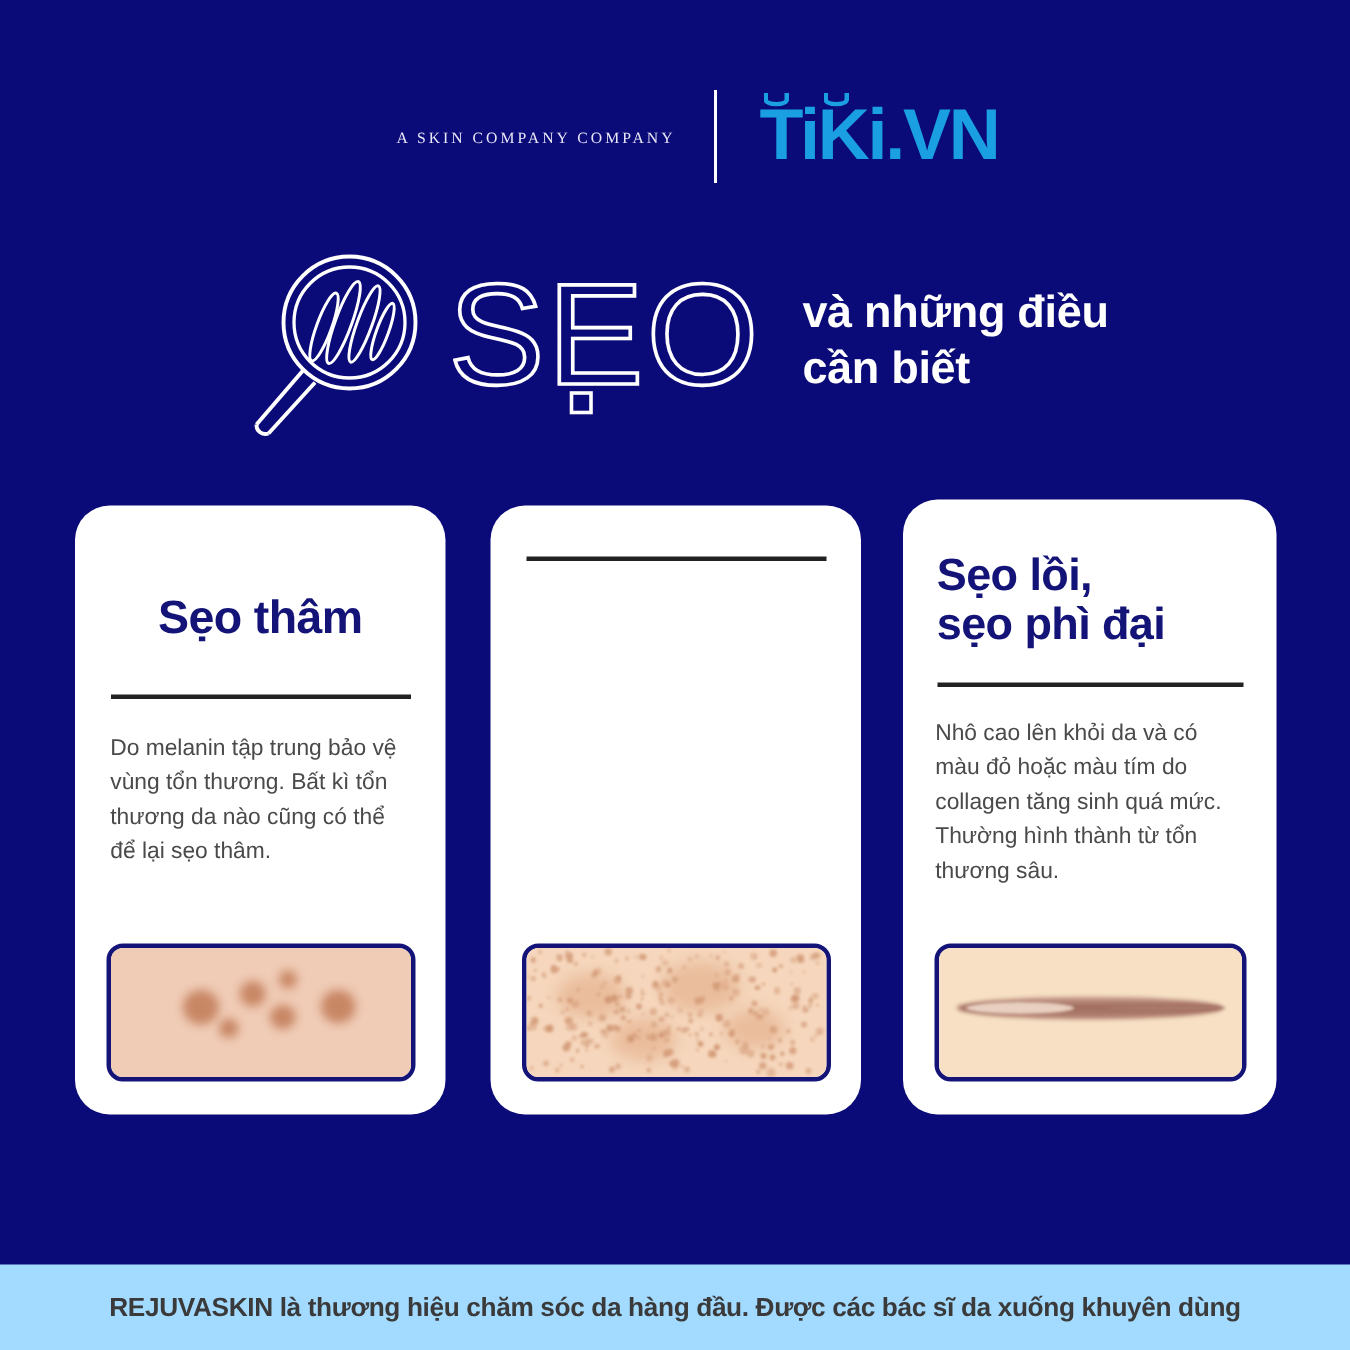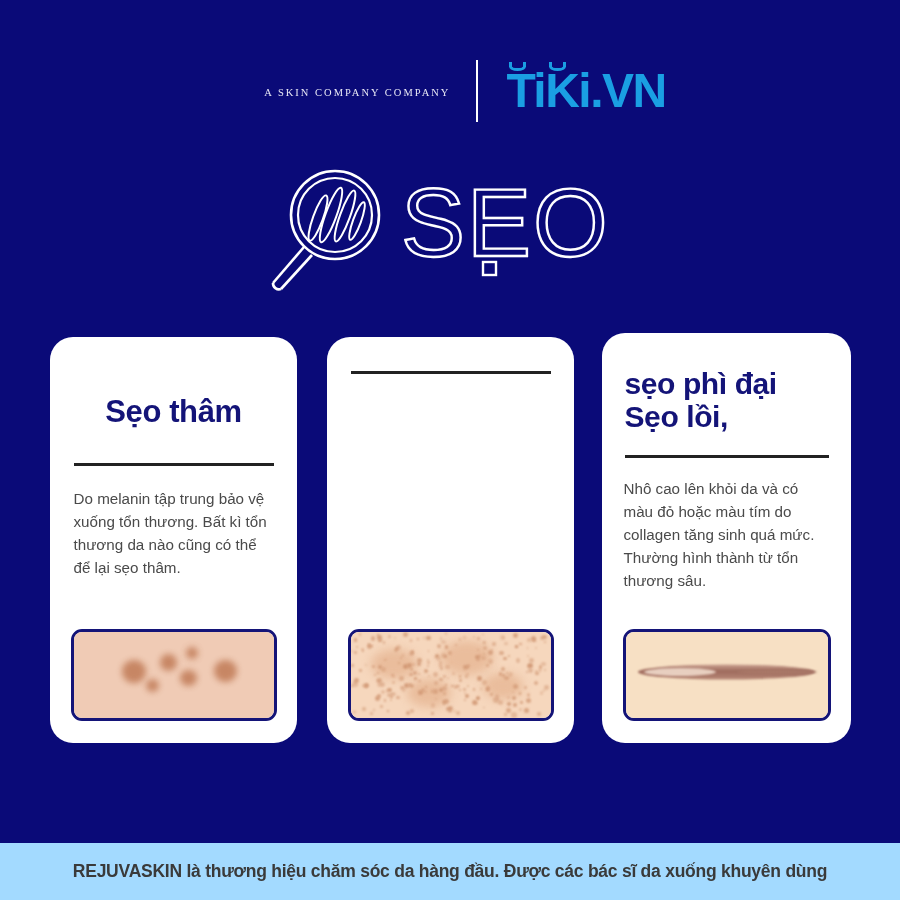--- a/index.html
+++ b/index.html
@@ -168,29 +168,31 @@
     <path d="M49 92 L18 126" stroke="#ffffff" stroke-width="2.6" fill="none"></path>
     <path d="M10 120 a6 6 0 0 0 8 6" stroke="#ffffff" stroke-width="2.6" fill="none"></path>
   </svg>
 
   <svg class="seo-outline" width="218" height="108" viewBox="0 0 218 108">
     <text x="4" y="82" font-family="Liberation Sans, sans-serif" font-size="96" font-weight="400" fill="none" stroke="#ffffff" stroke-width="2.4" letter-spacing="2">SEO</text>
     <rect x="86" y="88" width="13" height="13" fill="none" stroke="#ffffff" stroke-width="2.4"></rect>
   </svg>
 
   <div class="headline-sub">
+    <div>và những điều</div>
+    <div>cần biết</div>
   </div>
 </div>
 
 <div class="cards">
 
   <div class="card card-1">
     <div class="card-title">Sẹo thâm</div>
     <div class="card-rule"></div>
-    <div class="card-body">Do melanin tập trung bảo vệ xuống tổn thương. Bất kì tổn thương da nào cũng có thể để lại sẹo thâm.</div>
+    <div class="card-body">Do melanin tập trung bảo vệ vùng tổn thương. Bất kì tổn thương da nào cũng có thể để lại sẹo thâm.</div>
     <div class="card-photo">
       <div class="photo-inner skin-dark">
         <div class="spot" style="left:24%;top:32%;width:24px;height:23px;"></div>
         <div class="spot" style="left:43%;top:26%;width:17px;height:17px;"></div>
         <div class="spot" style="left:56%;top:17%;width:12px;height:12px;"></div>
         <div class="spot" style="left:53%;top:44%;width:17px;height:16px;"></div>
         <div class="spot" style="left:36%;top:55%;width:13px;height:13px;"></div>
         <div class="spot" style="left:70%;top:33%;width:23px;height:22px;"></div>
       </div>
     </div>
@@ -463,22 +465,22 @@
           <div class="pit" style="left: 41.8959%; top: 28.7295%; width: 1.74432px; height: 1.74432px; opacity: 0.54;"></div>
           <div class="pit" style="left: 92.4234%; top: 17.7215%; width: 1.9399px; height: 1.9399px; opacity: 0.43;"></div>
           <div class="pit" style="left: 48.0943%; top: 51.8939%; width: 2.75482px; height: 2.75482px; opacity: 0.42;"></div>
           <div class="pit" style="left: 58.3189%; top: 61.6971%; width: 1.61595px; height: 1.61595px; opacity: 0.6;"></div>
         </div>
     </div>
   </div>
 
   <div class="card card-3">
     <div class="card-title">
+      <div>Sẹo lồi,</div>
       <div>sẹo phì đại</div>
-      <div>Sẹo lồi,</div>
     </div>
     <div class="card-rule"></div>
     <div class="card-body">Nhô cao lên khỏi da và có màu đỏ hoặc màu tím do collagen tăng sinh quá mức. Thường hình thành từ tổn thương sâu.</div>
     <div class="card-photo">
       <div class="photo-inner skin-keloid">
         <div class="keloid"></div>
         <div class="keloid-core"></div>
         <div class="keloid-tail"></div>
       </div>
     </div>

